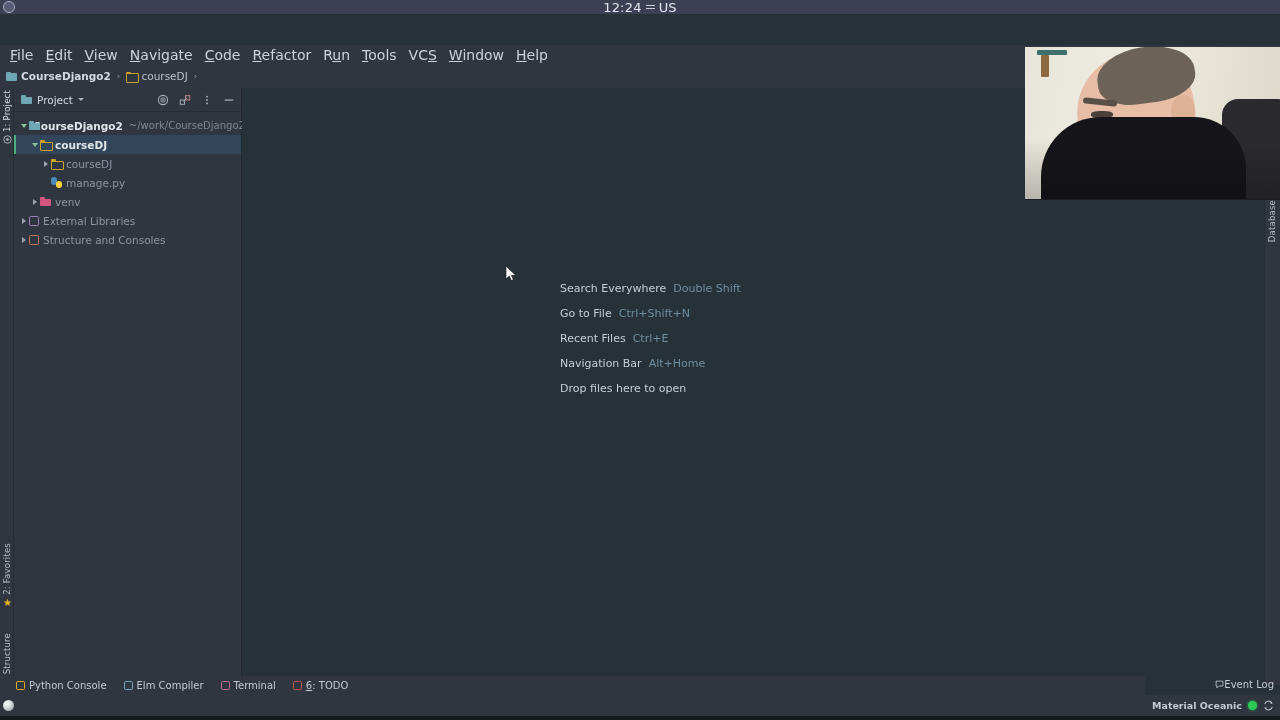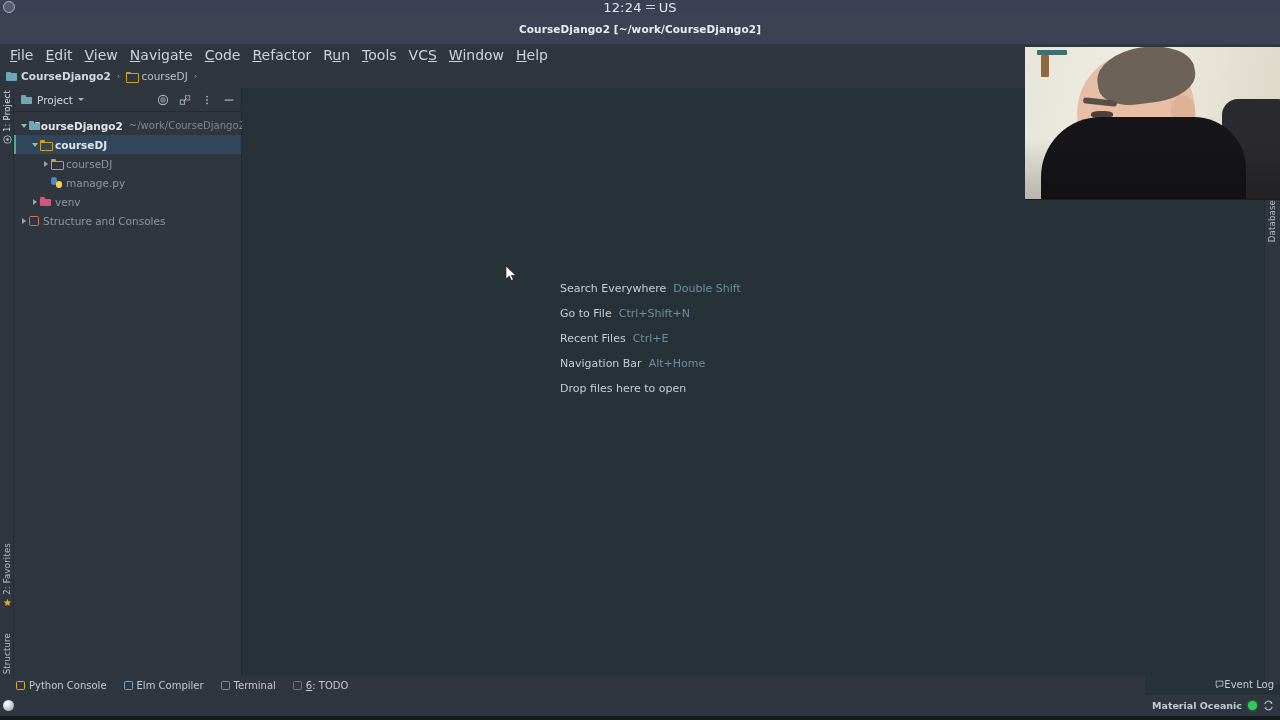--- a/index.html
+++ b/index.html
@@ -282,23 +282,20 @@
 
   <div class="sysbar">
     <div class="tray-circle"></div>
     <div class="sysbar-clock">
       <span>12:24</span>
       <span class="kbd-glyph"></span>
       <span>US</span>
     </div>
   </div>
 
-  <div class="titlebar">
-    <span class="titlebar-text">CourseDjango2 [~/work/CourseDjango2]</span>
-  </div>
 
   <div class="menubar" id="menubar">
       <div class="menu-item"><u>F</u>ile</div>
       <div class="menu-item"><u>E</u>dit</div>
       <div class="menu-item"><u>V</u>iew</div>
       <div class="menu-item"><u>N</u>avigate</div>
       <div class="menu-item"><u>C</u>ode</div>
       <div class="menu-item"><u>R</u>efactor</div>
       <div class="menu-item">R<u>u</u>n</div>
       <div class="menu-item"><u>T</u>ools</div>
@@ -411,20 +408,27 @@
           <span class="tw">
             <span class="arrow-r"></span>
           </span>
           <span class="ficon" style="--fc: #d2567f;"></span>
           <span class="tree-label muted">venv</span>
         </div>
         <div class="tree-row" style="padding-left: 4px;">
           <span class="tw">
             <span class="arrow-r"></span>
           </span>
+          <span class="sqicon" style="background: transparent; border: 1.4px solid rgb(160, 127, 192);"></span>
+          <span class="tree-label muted">External Libraries</span>
+        </div>
+        <div class="tree-row" style="padding-left: 4px;">
+          <span class="tw">
+            <span class="arrow-r"></span>
+          </span>
           <span class="sqicon" style="background: transparent; border: 1.4px solid rgb(196, 120, 90);"></span>
           <span class="tree-label muted">Structure and Consoles</span>
         </div>
       </div>
   </div>
 
   <div class="editor">
     <div class="hints" id="hints">
         <div class="hint-row">
           <span class="hint-action">Search Everywhere</span>

